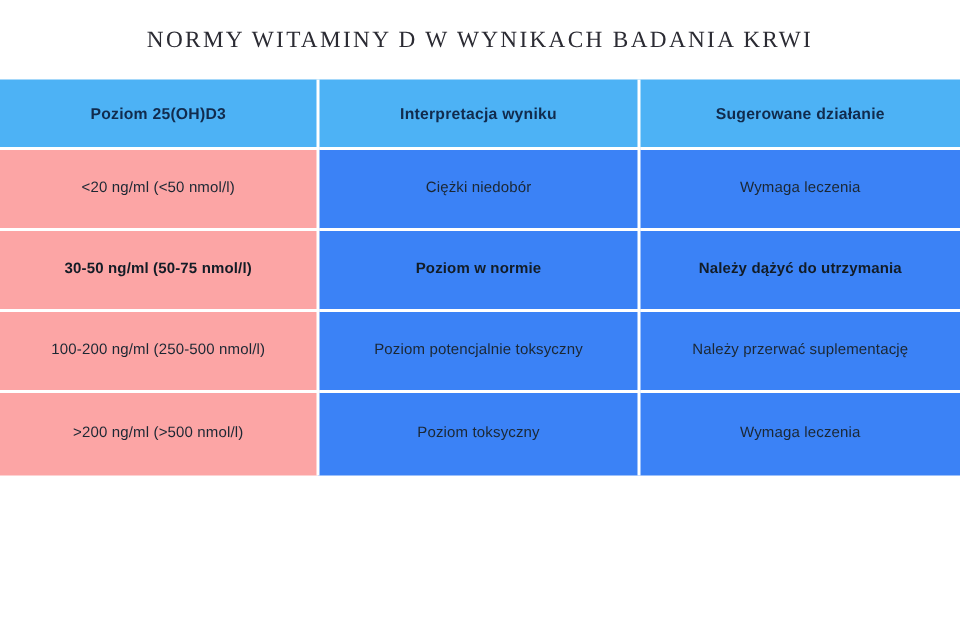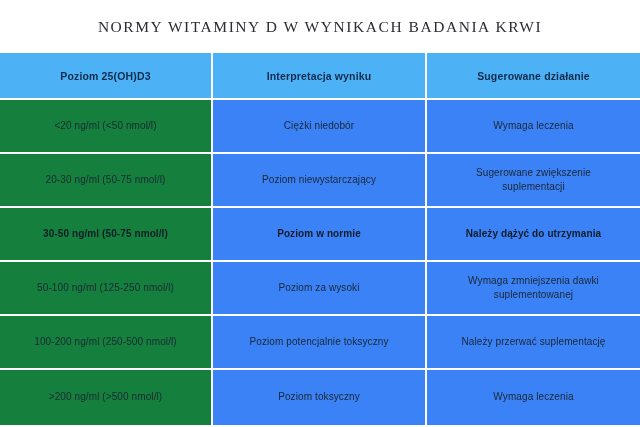--- a/index.html
+++ b/index.html
@@ -70,21 +70,21 @@
   }
 
   tbody td {
     height: 54px;
     font-size: 10px;
     color: #1b2733;
     line-height: 1.42;
     letter-spacing: 0.1px;
   }
   tbody td.col-level {
-    background: #15803d;
+    background: #fca5a5;
   }
   tbody td.col-body {
     background: #3b82f6;
   }
   tbody tr.is-normal td {
     font-weight: bold;
     color: #121c26;
     margin-top: 12px;
   }
   tbody tr:last-child td {
@@ -113,34 +113,24 @@
         <th>Interpretacja wyniku</th>
         <th>Sugerowane działanie</th>
       </tr>
     </thead>
     <tbody id="table-body">
         <tr>
           <td class="col-level">&lt;20 ng/ml (&lt;50 nmol/l)</td>
           <td class="col-body">Ciężki niedobór</td>
           <td class="col-body">Wymaga leczenia</td>
         </tr>
-        <tr>
-          <td class="col-level">20-30 ng/ml (50-75 nmol/l)</td>
-          <td class="col-body">Poziom niewystarczający</td>
-          <td class="col-body">Sugerowane zwiększenie suplementacji</td>
-        </tr>
         <tr class="is-normal">
           <td class="col-level">30-50 ng/ml (50-75 nmol/l)</td>
           <td class="col-body">Poziom w normie</td>
           <td class="col-body">Należy dążyć do utrzymania</td>
-        </tr>
-        <tr>
-          <td class="col-level">50-100 ng/ml (125-250 nmol/l)</td>
-          <td class="col-body">Poziom za wysoki</td>
-          <td class="col-body">Wymaga zmniejszenia dawki suplementowanej</td>
         </tr>
         <tr>
           <td class="col-level">100-200 ng/ml (250-500 nmol/l)</td>
           <td class="col-body">Poziom potencjalnie toksyczny</td>
           <td class="col-body">Należy przerwać suplementację</td>
         </tr>
         <tr>
           <td class="col-level">&gt;200 ng/ml (&gt;500 nmol/l)</td>
           <td class="col-body">Poziom toksyczny</td>
           <td class="col-body">Wymaga leczenia</td>

